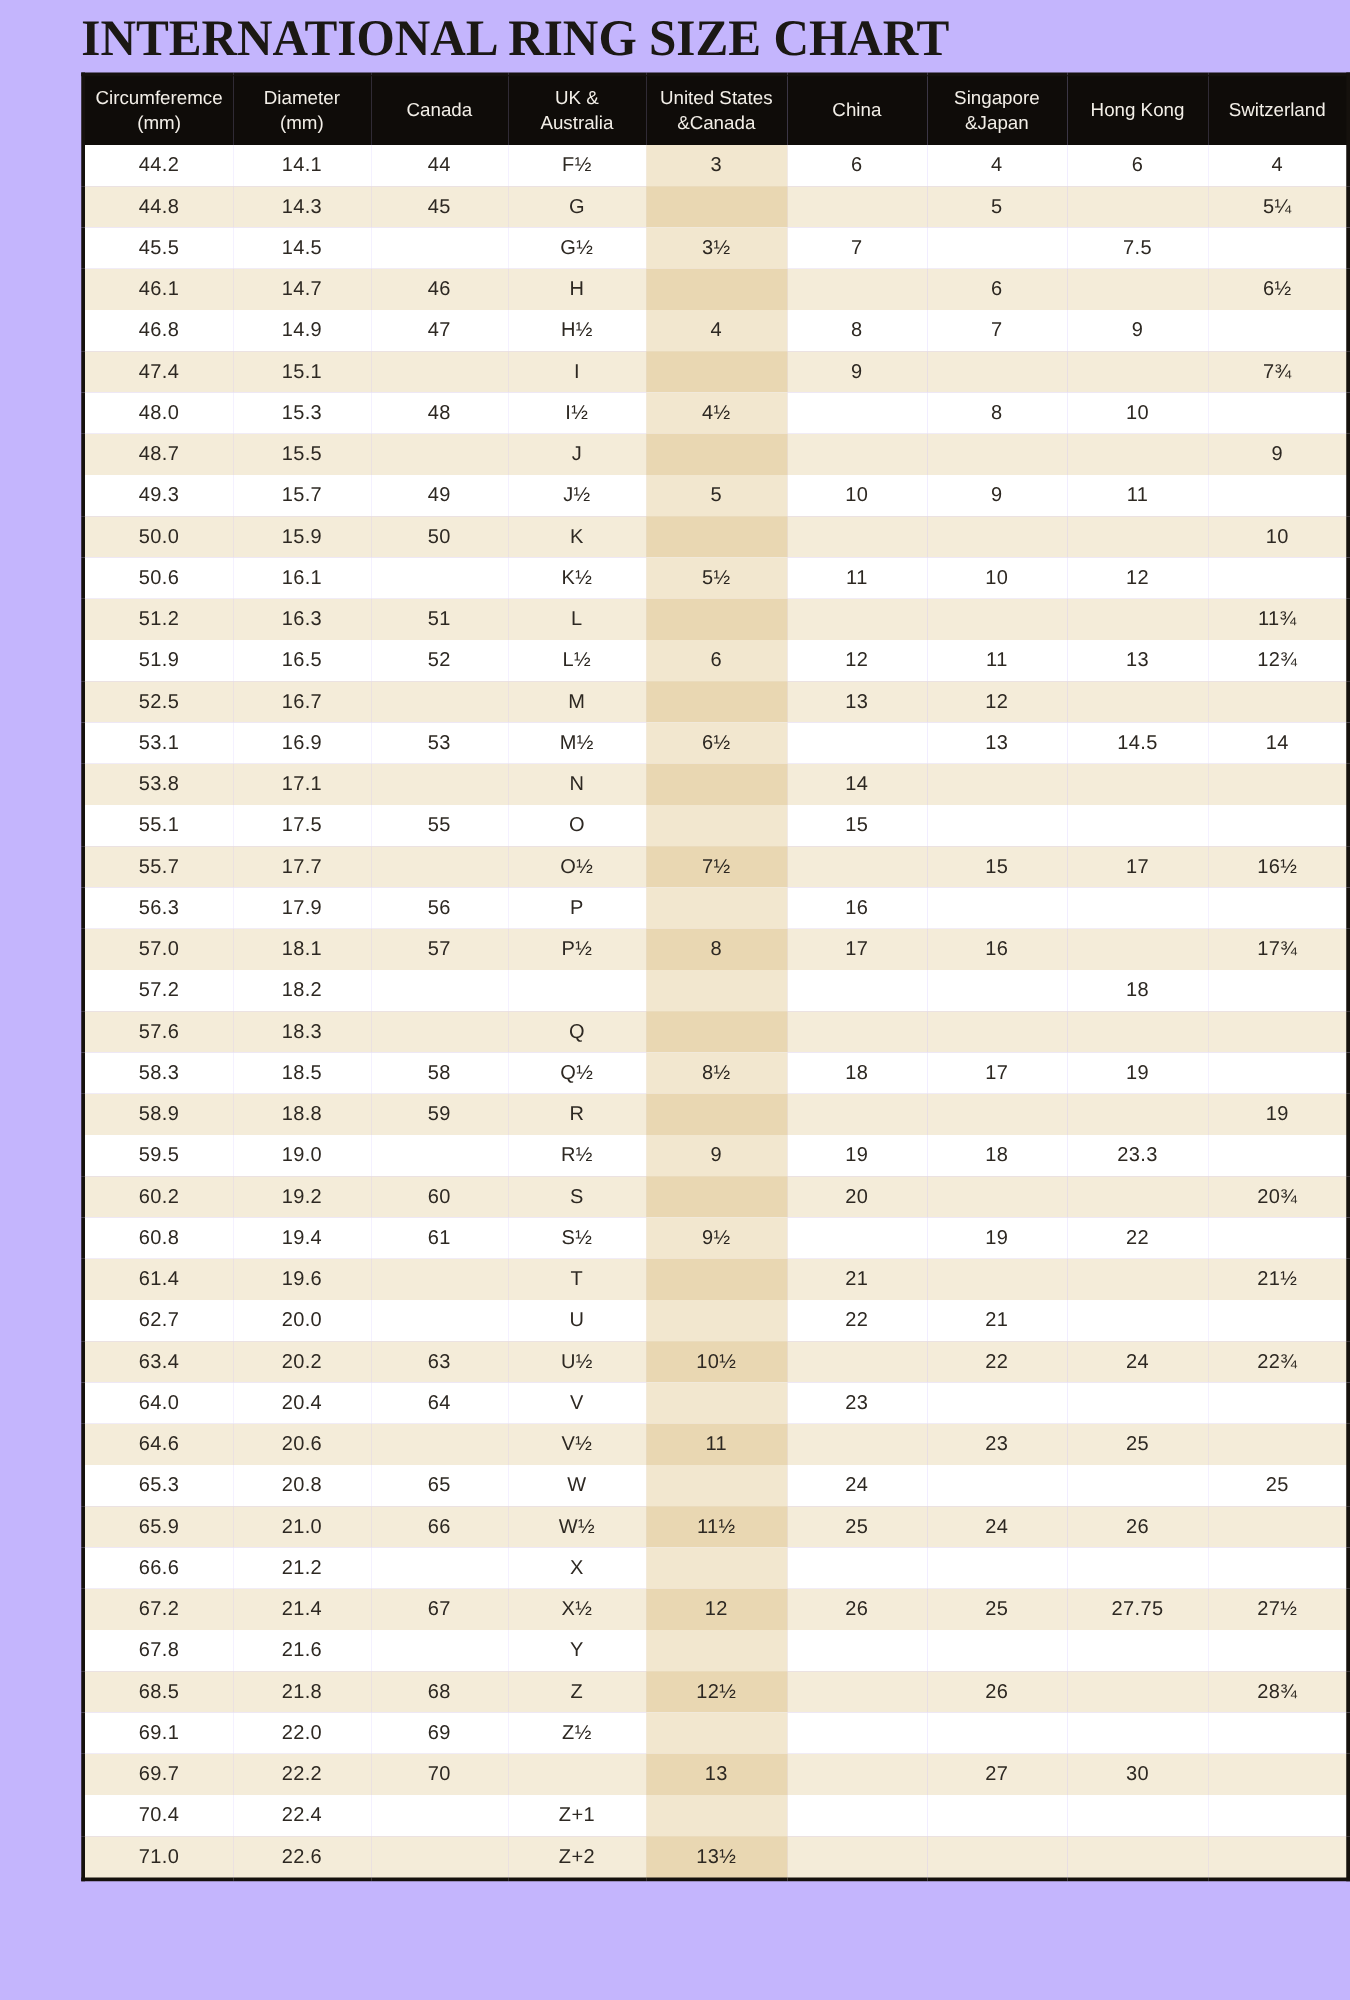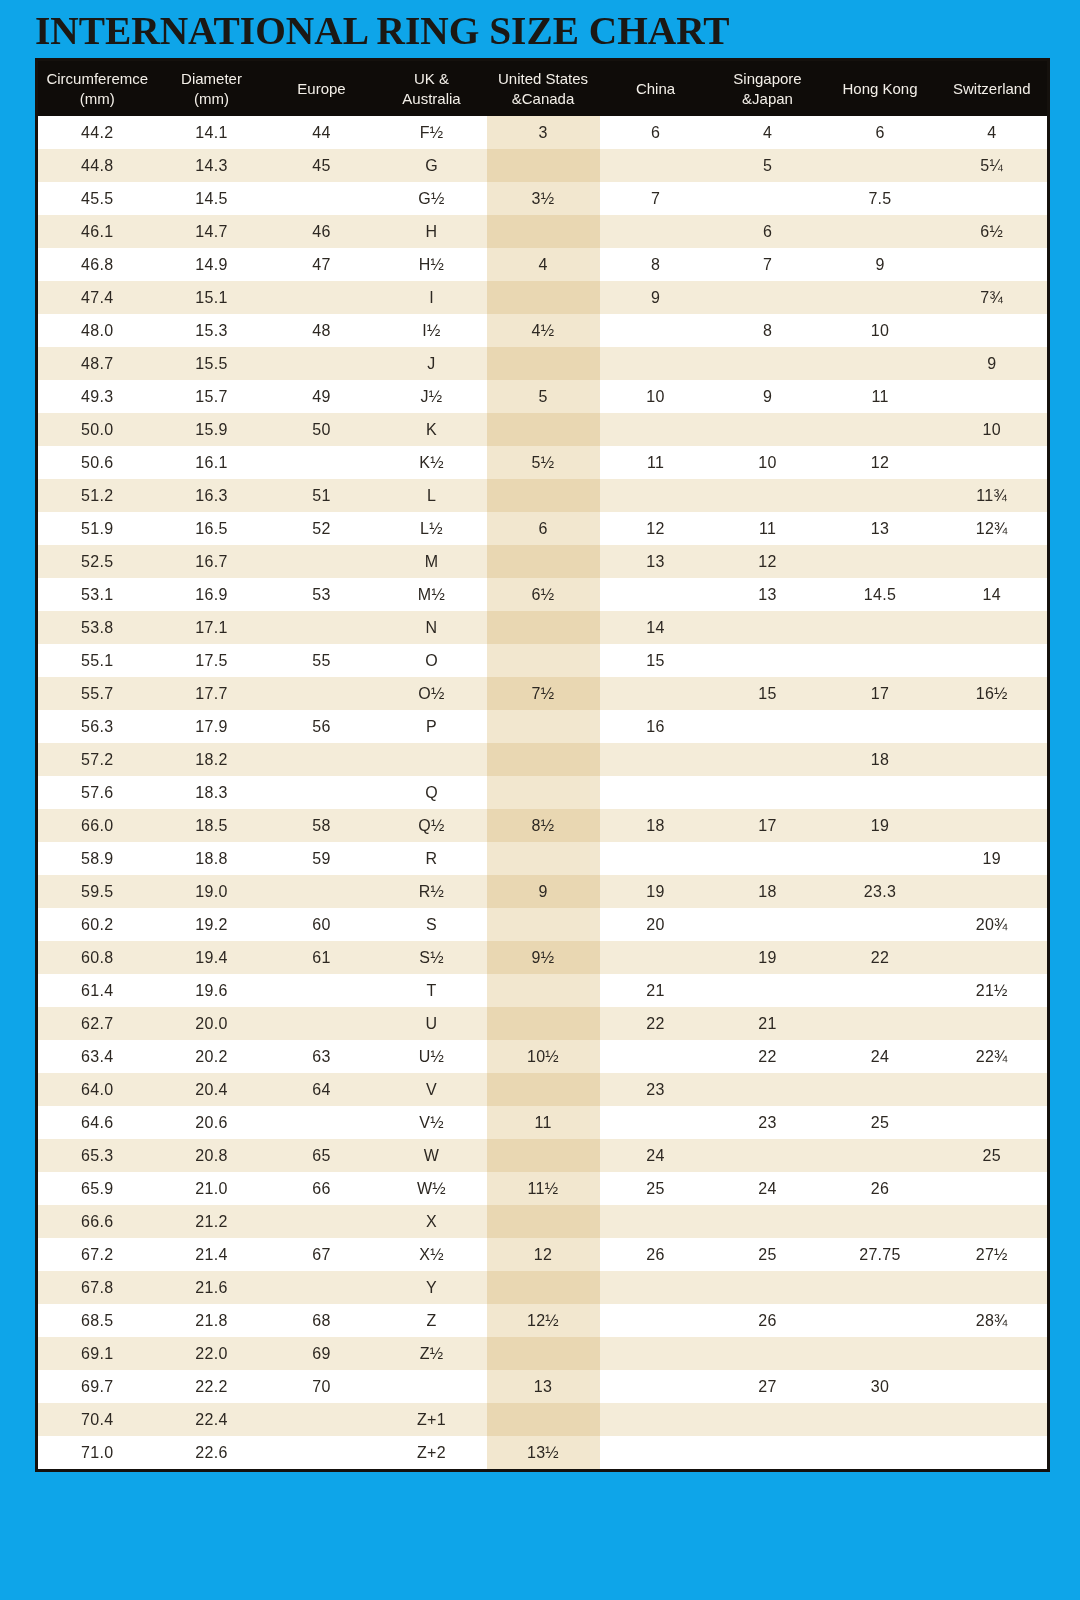--- a/index.html
+++ b/index.html
@@ -4,24 +4,25 @@
 <style>
   html, body {
     margin: 0;
     padding: 0;
     background: #ffffff;
     width: 1080px;
   }
   .page {
     width: 1080px;
     height: 1600px;
-    background: #0ea5e9;
+    background: #c4b5fd;
     font-family: "Liberation Sans", sans-serif;
     overflow: hidden;
     box-sizing: border-box;
+    padding-left: 30px;
   }
   .page-title {
     font-family: "Liberation Serif", serif;
     font-weight: 700;
     font-size: 41px;
     letter-spacing: 0px;
     color: var(--title-color, #1b1814);
     margin: 6px 0 0 35px;
     transform: scaleX(0.96);
     transform-origin: left center;
@@ -86,21 +87,21 @@
         <col class="c7">
         <col class="c8">
         <col class="c9">
     </colgroup>
     <thead>
       <tr>
           <th>Circumferemce
 (mm)</th>
           <th>Diameter
 (mm)</th>
-          <th>Europe</th>
+          <th>Canada</th>
           <th>UK &amp;
 Australia</th>
           <th>United States
 &amp;Canada</th>
           <th>China</th>
           <th>Singapore
 &amp;Japan</th>
           <th>Hong Kong</th>
           <th>Switzerland</th>
         </tr>
@@ -309,20 +310,31 @@
           <td>17.9</td>
           <td>56</td>
           <td>P</td>
           <td></td>
           <td>16</td>
           <td></td>
           <td></td>
           <td></td>
         </tr>
         <tr>
+          <td>57.0</td>
+          <td>18.1</td>
+          <td>57</td>
+          <td>P½</td>
+          <td>8</td>
+          <td>17</td>
+          <td>16</td>
+          <td></td>
+          <td>17¾</td>
+        </tr>
+        <tr>
           <td>57.2</td>
           <td>18.2</td>
           <td></td>
           <td></td>
           <td></td>
           <td></td>
           <td></td>
           <td>18</td>
           <td></td>
         </tr>
@@ -331,21 +343,21 @@
           <td>18.3</td>
           <td></td>
           <td>Q</td>
           <td></td>
           <td></td>
           <td></td>
           <td></td>
           <td></td>
         </tr>
         <tr>
-          <td>66.0</td>
+          <td>58.3</td>
           <td>18.5</td>
           <td>58</td>
           <td>Q½</td>
           <td>8½</td>
           <td>18</td>
           <td>17</td>
           <td>19</td>
           <td></td>
         </tr>
         <tr>

